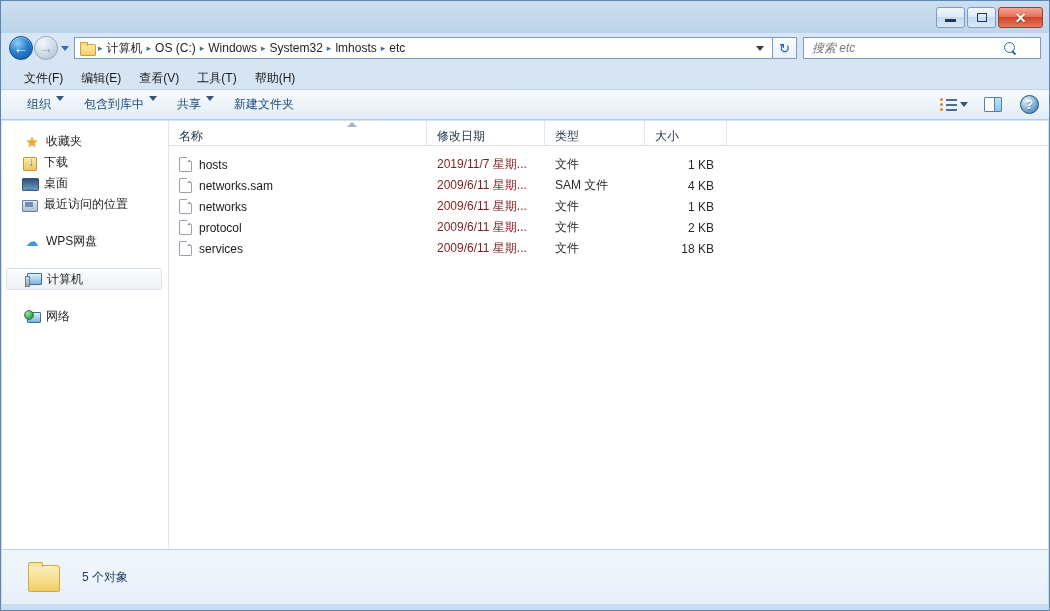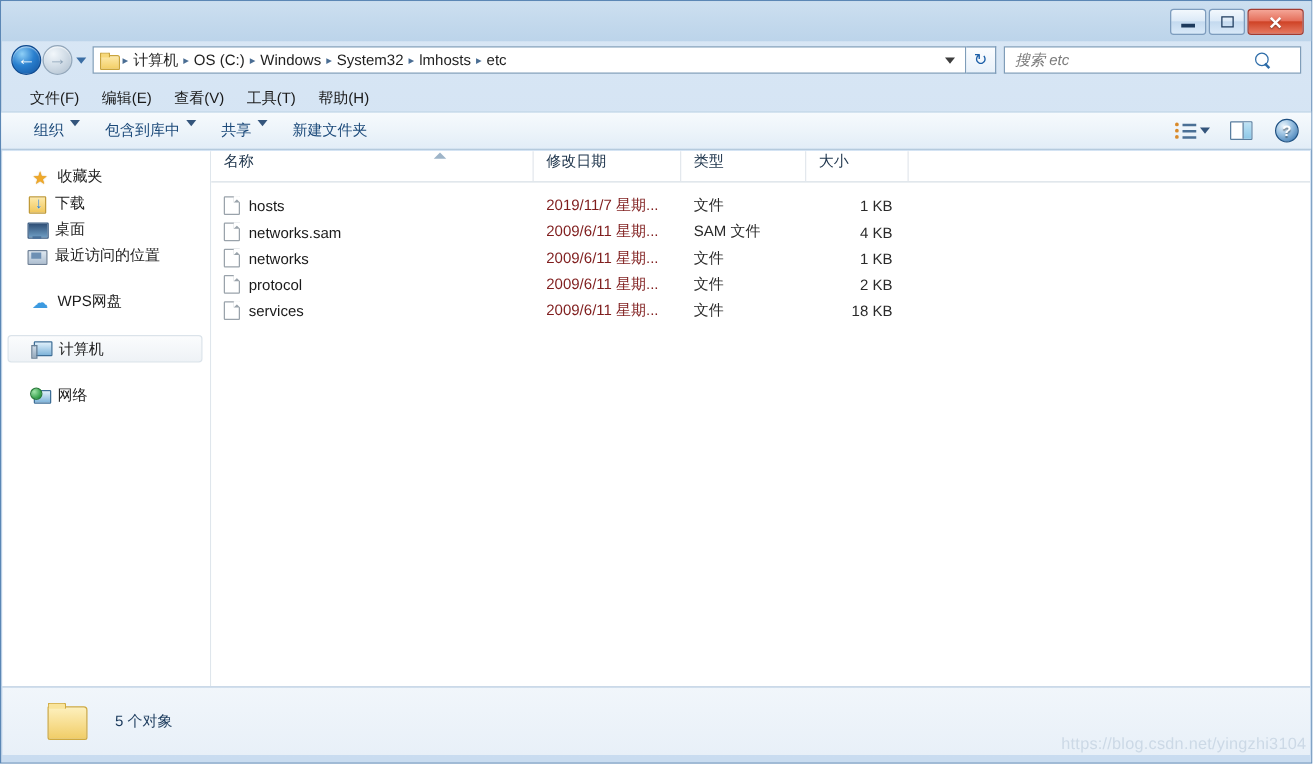--- a/index.html
+++ b/index.html
@@ -264,21 +264,21 @@
     border:1px solid #2c7d3c;
   }
 
   
   #listpane { flex: 1 1 auto; background: #fff; position: relative; min-width: 0; }
   #colheader {
     display: flex; height: 25px; align-items: stretch;
     border-bottom: 1px solid #d8dfe6; background: #fff; position: relative;
   }
   .colcell {
-    display: flex; align-items: flex-start; font-size: 12px; color: #21374e;
+    display: flex; align-items: flex-end; font-size: 12px; color: #21374e;
     padding-left: 10px; border-right: 1px solid #e3e8ed; position: relative;
     cursor: default;
   }
   .col-name { width: 258px; flex: 0 0 auto; }
   .col-date { width: 118px; flex: 0 0 auto; }
   .col-type { width: 100px; flex: 0 0 auto; }
   .col-size { width: 82px; flex: 0 0 auto; }
   .col-rest { flex: 1 1 auto; border-right: none; }
   #sortarrow {
     position: absolute; left: 178px; top: 1px;
@@ -309,21 +309,21 @@
     width: 0; height: 0;
     border-left: 5px solid #ffffff; border-bottom: 5px solid #9aa3ab;
   }
   #listfiller { flex: 1 1 auto; }
 
   
   #statusbar {
     position: absolute; left: 1px; right: 1px; top: 548px; height: 55px;
     background: linear-gradient(to bottom,#f1f6fb 0%, #e8f0f8 100%);
     border-top: 1px solid #c3d4e3;
-    display: flex; align-items: center; padding-left: 34px; gap: 18px;
+    display: flex; align-items: center; padding-left: 24px; gap: 18px;
   }
   #statusfolder { width: 38px; height: 32px; position: relative; flex: 0 0 auto; }
   #statusfolder:before {
     content:""; position:absolute; left:2px; top:4px; width:30px; height:25px;
     background: linear-gradient(to bottom,#fdf0bd 0%, #f7dd8e 55%, #f0cd67 100%);
     border:1px solid #cfa93f; border-radius: 1px 3px 2px 2px;
   }
   #statusfolder:after {
     content:""; position:absolute; left:2px; top:1px; width:13px; height:4px;
     background:#f9e49c; border:1px solid #cfa93f; border-bottom:none; border-radius:2px 2px 0 0;
@@ -546,14 +546,13 @@
 
       <div id="listfiller"></div>
     </div>
   </div>
 
   <div id="statusbar">
     <div id="statusfolder"></div>
     <div id="statustext">5 个对象</div>
   </div>
 
-  <div id="watermark">https://blog.csdn.net/yingzhi3104</div>
 </div>
 
 </body></html>

